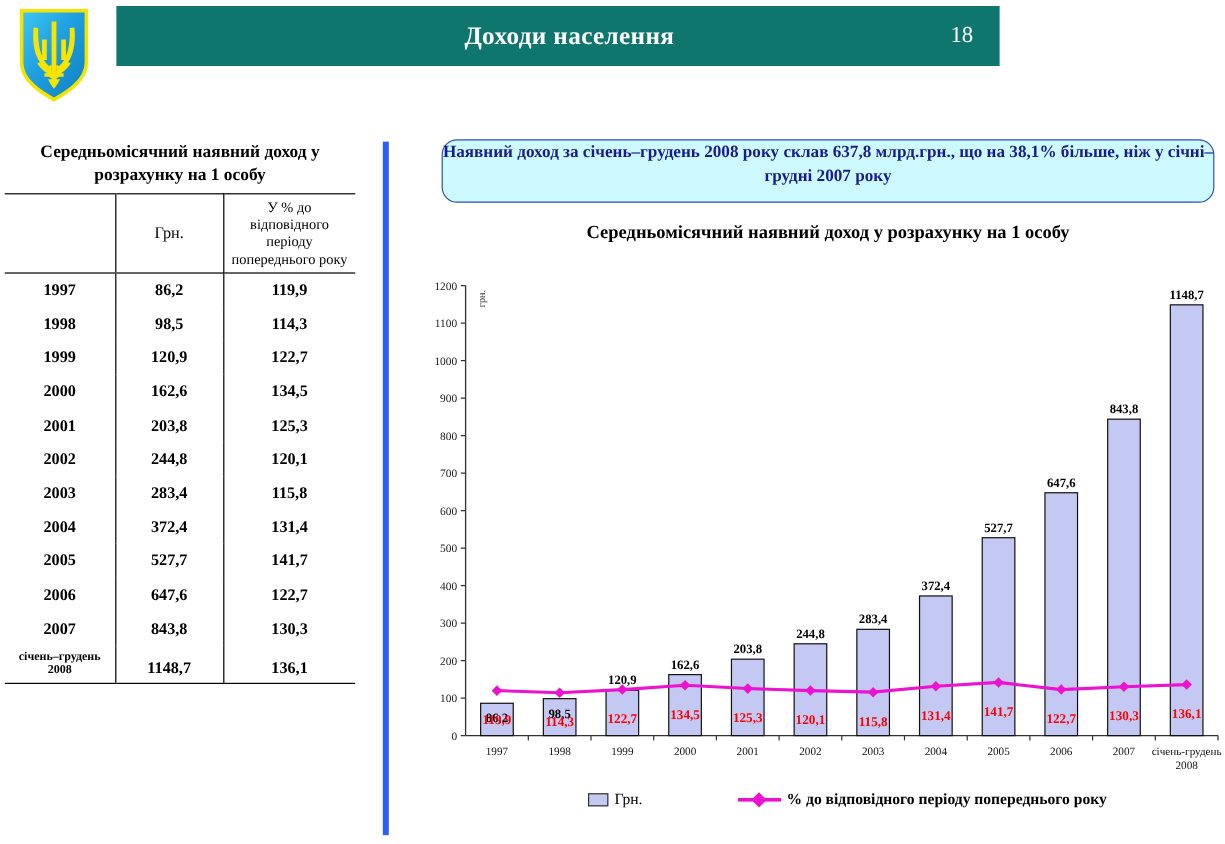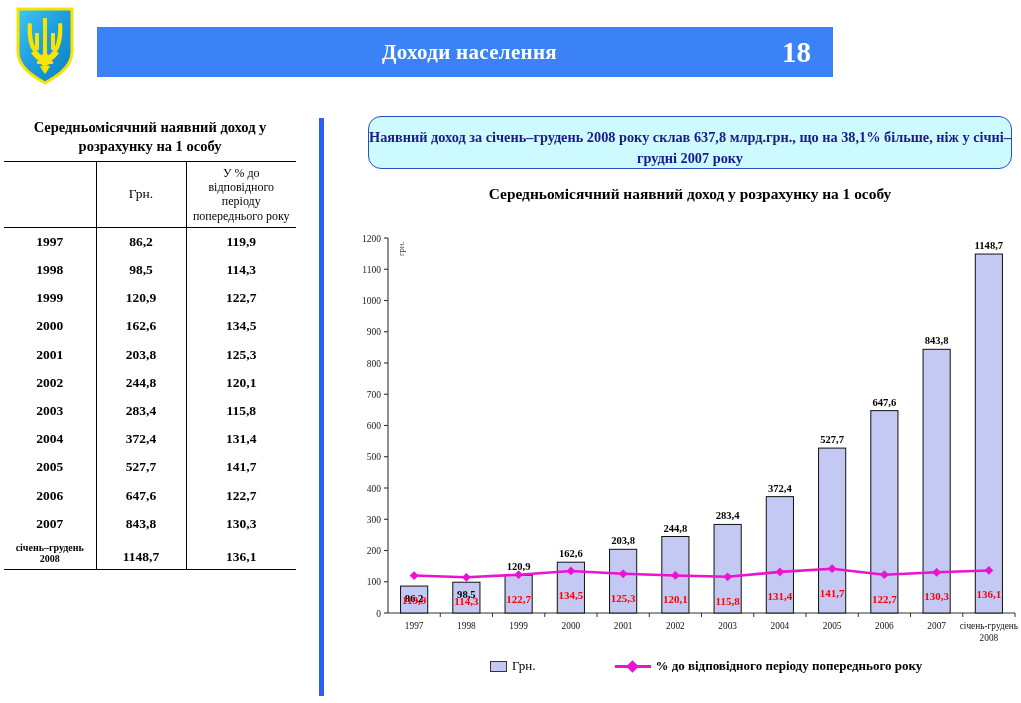--- a/index.html
+++ b/index.html
@@ -7,29 +7,29 @@
   body {
     width:1021px; height:703px;
     background:#ffffff;
     font-family:"Liberation Serif", serif;
     overflow:hidden;
     position:relative;
   }
 
   
   #header-bar{
-    position:absolute; left:97px; top:27px; width:736px; height:50px;
-    background:#3b82f6; display:flex; align-items:center;
+    position:absolute; left:97px; top:5px; width:736px; height:50px;
+    background:#0f766e; display:flex; align-items:center;
   }
   #header-title{
     flex:1; text-align:center; color:#ffffff; font-weight:bold;
     font-size:21px; letter-spacing:.3px; padding-left:60px;
   }
   #header-page-number{
-    color:#ffffff; font-weight:bold; font-size:29px;
+    color:#ffffff; font-weight:normal; font-size:19px;
     padding-right:22px;
   }
   #emblem{
     position:absolute; left:14px; top:6px; width:62px; height:80px;
   }
 
   
   #panel-divider{
     position:absolute; left:319px; top:118px; width:5px; height:578px;
     background:#2d5ef5;
@@ -68,21 +68,21 @@
     vertical-align:bottom;
   }
   table.data-table tbody tr.last-row td.c-year{
     line-height:1.15; font-size:10px;
   }
 
   
   #callout{
     position:absolute; left:368px; top:116px; width:644px; height:53px;
     background:#ccfaff; border:1.3px solid #2b4fbf; border-radius:13px;
-    display:flex; align-items:flex-end; justify-content:center;
+    display:flex; align-items:flex-start; justify-content:center;
   }
   #callout-text{
     color:#1a1a8c; font-weight:bold; font-size:14.3px; text-align:center;
     line-height:1.42;
   }
   #chart-title{
     position:absolute; left:368px; top:185px; width:644px;
     text-align:center; font-weight:bold; font-size:15.4px; color:#000;
   }
 

